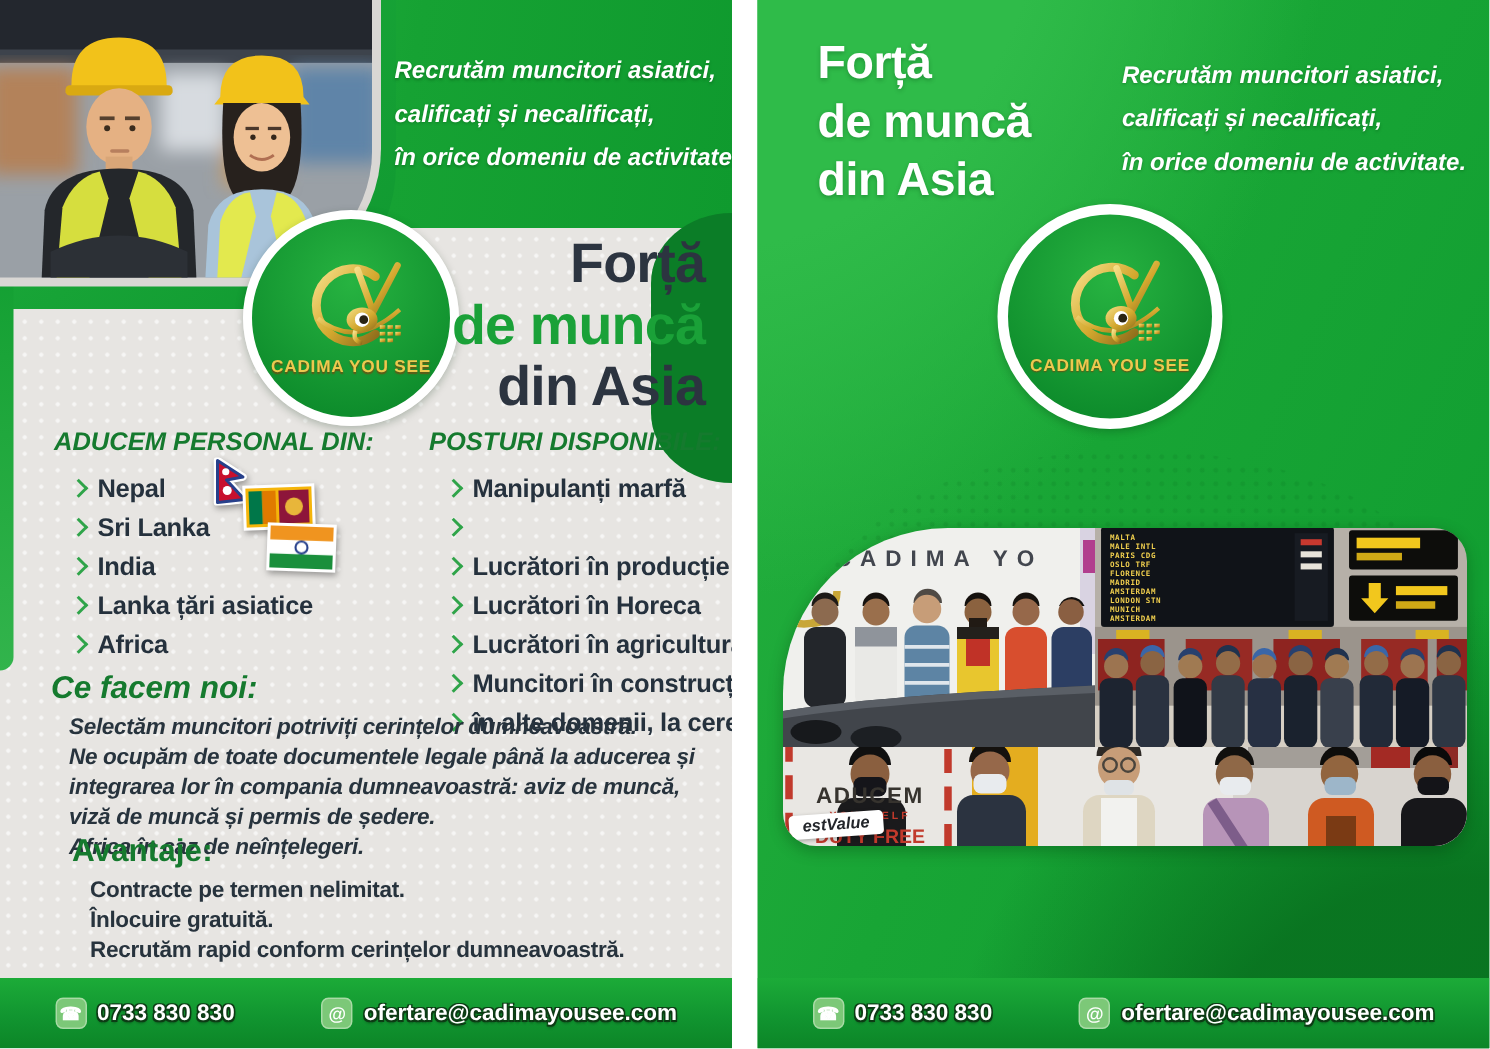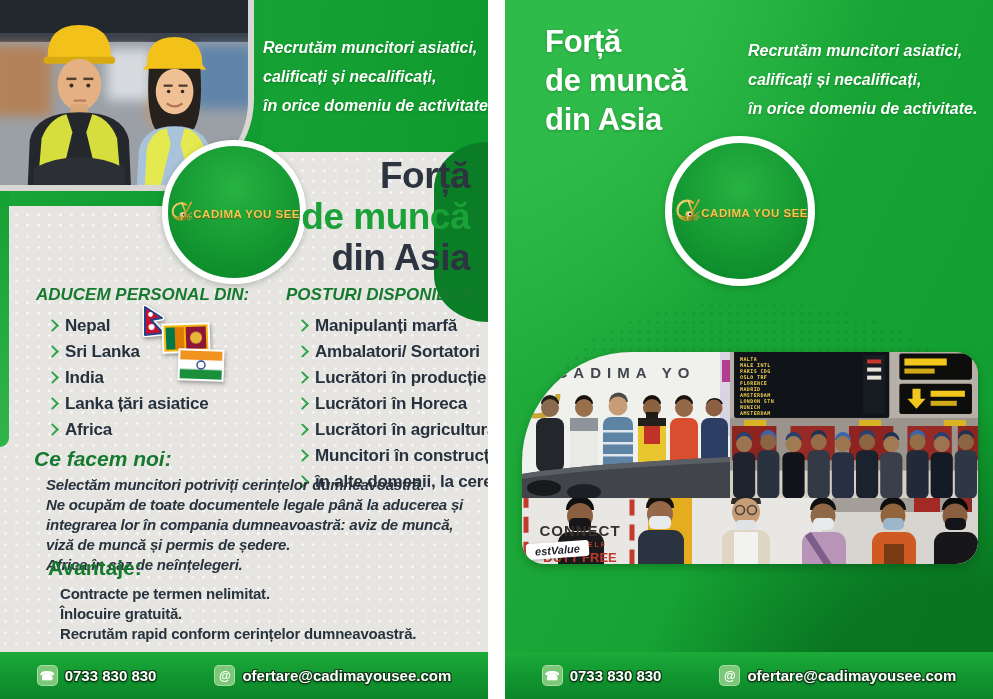--- a/index.html
+++ b/index.html
@@ -28,21 +28,21 @@
   .photo-frame{position:absolute;left:-6px;top:-6px;width:260px;height:197px;background:#d9d7d4;border-bottom-right-radius:92px;padding:6px;box-sizing:border-box;}
   .photo-frame .scene{width:100%;height:100%;border-bottom-right-radius:84px;overflow:hidden;position:relative;}
   .scene svg{position:absolute;inset:0;width:100%;height:100%;}
 
   
   .headline{position:absolute;font-style:italic;font-weight:700;color:#ffffff;font-size:16px;line-height:29px;white-space:nowrap;text-shadow:0 1px 2px rgba(0,60,15,.35);}
   .headline-left{left:263px;top:33px;}
   .headline-right{left:243px;top:36px;}
 
   
-  .logo-badge{position:absolute;border-radius:50%;background:radial-gradient(circle at 50% 32%,#27b341,#0e8d2c 78%);display:flex;flex-direction:row;align-items:center;justify-content:center;box-shadow:0 2px 6px rgba(0,40,10,.25);}
+  .logo-badge{position:absolute;border-radius:50%;background:radial-gradient(circle at 50% 32%,#27b341,#0e8d2c 78%);display:flex;flex-direction:column;align-items:center;justify-content:center;box-shadow:0 2px 6px rgba(0,40,10,.25);}
   .logo-left{left:162px;top:140px;width:132px;height:132px;border:6px solid #fff;}
   .logo-right{left:160px;top:136px;width:136px;height:136px;border:7px solid #fff;}
   .logo-badge .emblem{position:static;width:76px;height:62px;}
   .logo-text{margin-top:3px;font-weight:700;font-size:11.5px;letter-spacing:.5px;color:#ecc94f;text-shadow:0 1px 1px #6b5212;white-space:nowrap;}
 
   
   .title-left{position:absolute;right:18px;top:155px;margin:0;text-align:right;font-size:37px;font-weight:700;line-height:41px;letter-spacing:-.5px;}
   .title-left .t-dark{color:#2c3440;display:block;}
   .title-left .t-green{color:#1aa138;display:block;}
   .title-right{position:absolute;left:40px;top:22px;margin:0;color:#fff;font-size:31px;font-weight:700;line-height:39px;letter-spacing:-.3px;text-shadow:0 1px 3px rgba(0,60,15,.3);}
@@ -230,21 +230,21 @@
             <rect y="18.6" width="42" height="9.4" fill="#1a8f3c"></rect>
           <circle cx="21" cy="14" r="4" fill="none" stroke="#27408b" stroke-width="1.4"></circle>
         </svg>
       </span>
     </div>
 
     <div class="col col-positions">
       <h2>POSTURI DISPONIBILE:</h2>
       <ul>
           <li><span class="chev"></span><span>Manipulanți marfă</span></li>
-          <li><span class="chev"></span><span>Ambalatori/ Sortatori</span></li>
+          <li><span class="chev"></span></li>
           <li><span class="chev"></span><span>Lucrători în producție</span></li>
           <li><span class="chev"></span><span>Lucrători în Horeca</span></li>
           <li><span class="chev"></span><span>Lucrători în agricultură</span></li>
           <li><span class="chev"></span><span>Muncitori în construcții</span></li>
           <li><span class="chev"></span><span>în alte domenii, la cerere.</span></li>
         </ul>
     </div>
 
     <div class="block block-whatwedo">
       <h3>Ce facem noi:</h3>
@@ -474,21 +474,21 @@
               <rect x="361" y="60" width="21" height="12" rx="5" fill="#9db6c9"></rect>
               <rect x="350" y="74" width="44" height="72" rx="11" fill="#cf5a22"></rect>
               <rect x="362" y="86" width="20" height="26" fill="#7a3a14"></rect>
             <path d="M420,52 a13,13 0 0 1 26,0" fill="#0a0a0a"></path>
               <circle cx="433" cy="58" r="12.5" fill="#8a5f3f"></circle>
               <rect x="423" y="60" width="21" height="12" rx="5" fill="#141418"></rect>
               <rect x="412" y="74" width="44" height="72" rx="11" fill="#17171a"></rect>
           </g>
         </svg>
         <div class="df-sign">
-          <div class="l1">CONNECT</div>
+          <div class="l1">ADUCEM</div>
           <div class="l2">YOURSELF</div>
           <div class="l3">DUTY FREE</div>
           <div class="l4">EXPERIENCE</div>
         </div>
         <div class="badge-card">estValue</div>
       </figure>
     </div>
 
     <footer class="contact-bar">
       <div class="chip">

